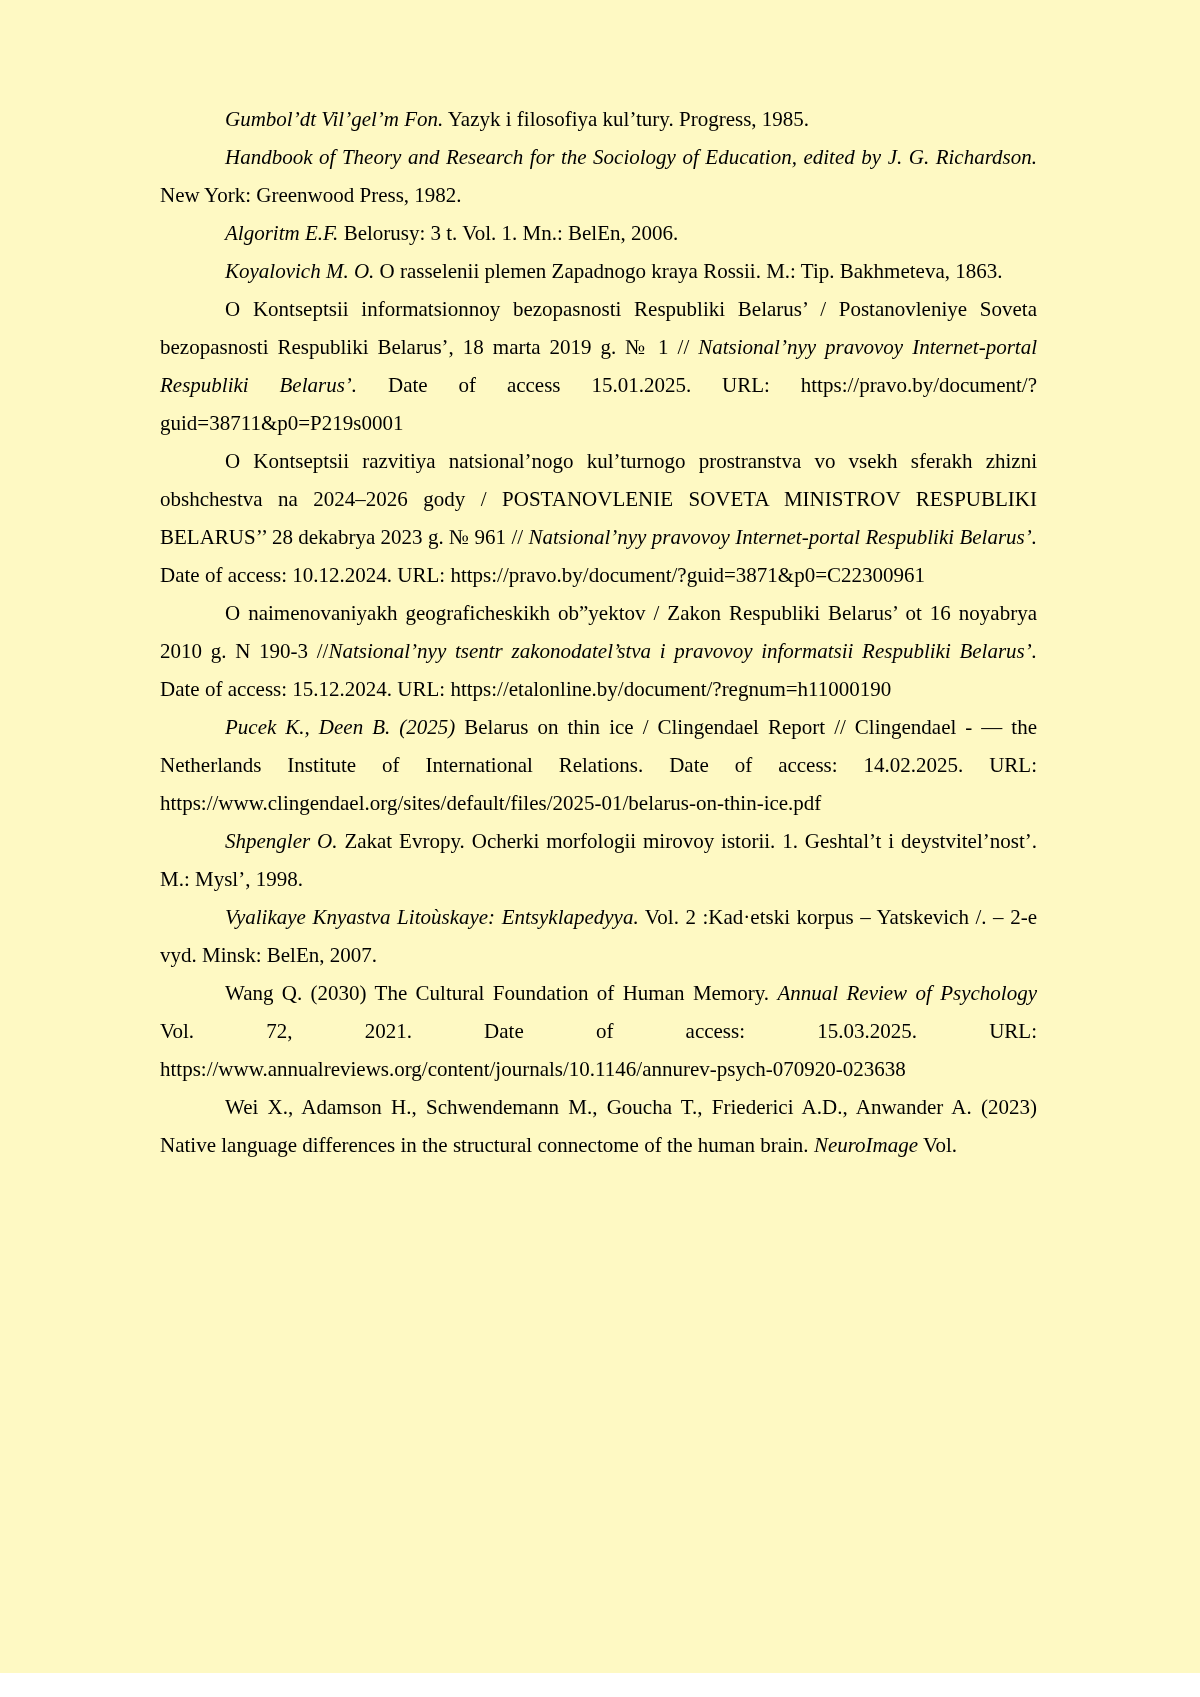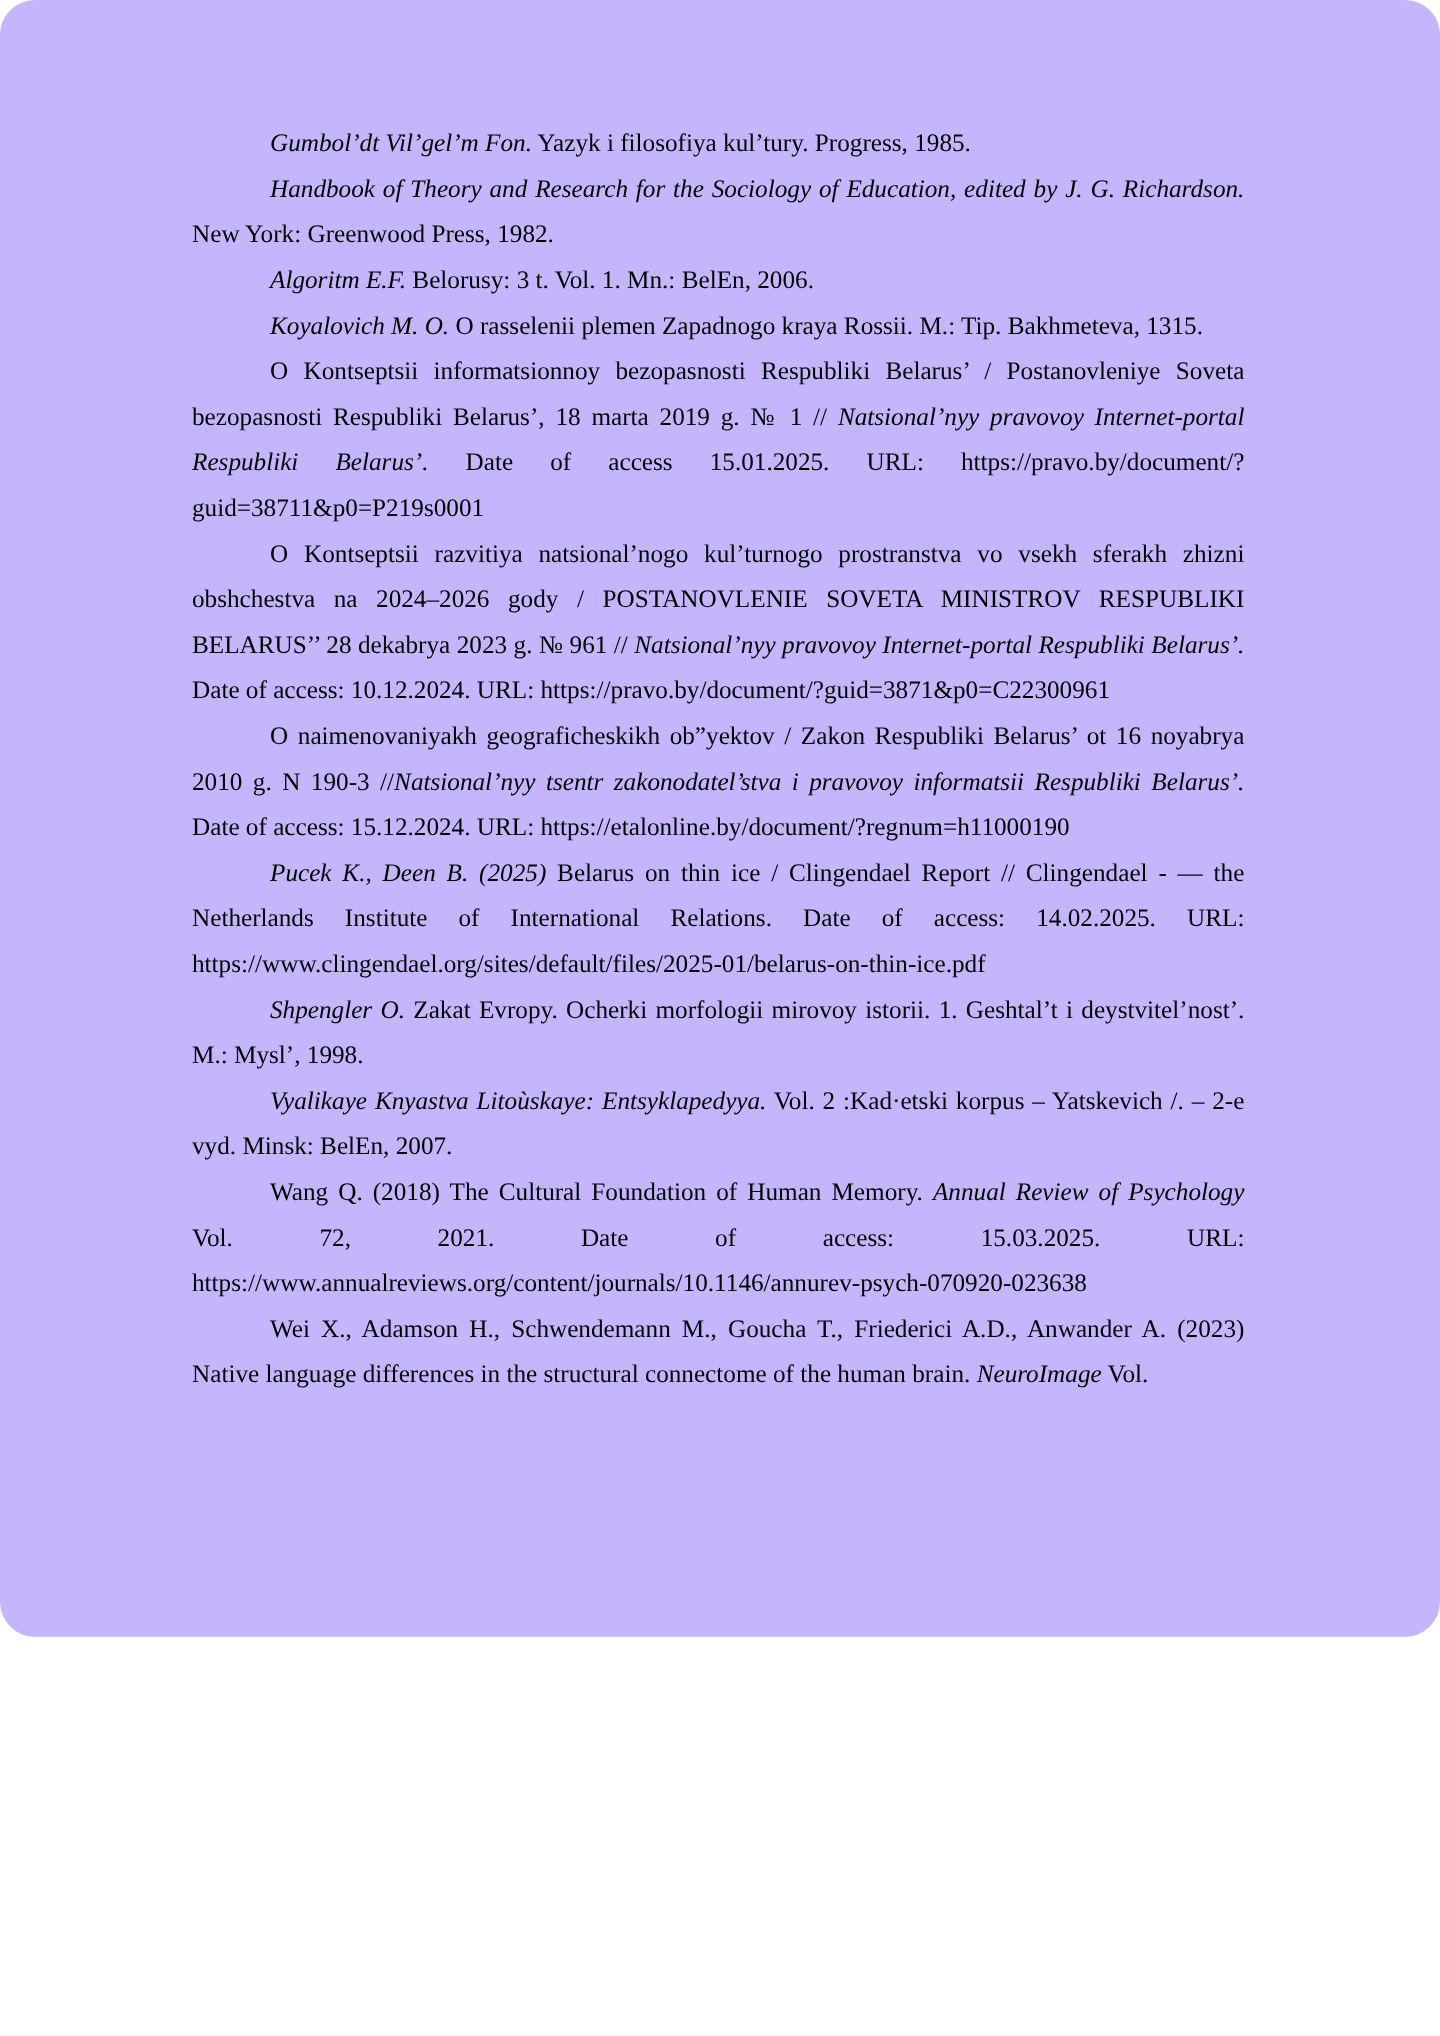--- a/index.html
+++ b/index.html
@@ -7,23 +7,22 @@
   body {
     width: 1200px;
     height: 1697px;
     position: relative;
     font-family: "Liberation Serif", serif;
     color: #000000;
     overflow: hidden;
   }
   .page {
     width: 1200px;
-    height: 1364px;
-    background: #c4b5fd;
-    border-radius: 29px;
+    height: 1673px;
+    background: #fef9c3;
   }
   .content {
     padding: 100px 163px 0 160px;
   }
   p.ref {
     font-size: 21px;
     line-height: 38px;
     text-align: justify;
     text-indent: 65px;
     overflow-wrap: break-word;
@@ -33,23 +32,23 @@
   }
 </style>
 </head>
 <body>
 
 <div class="page">
   <div class="content">
       <p class="ref"><span class="it">Gumbol’dt Vil’gel’m Fon.</span><span> Yazyk i filosofiya kul’tury. Progress, 1985.</span></p>
       <p class="ref"><span class="it">Handbook of Theory and Research for the Sociology of Education, edited by J. G. Richardson.</span><span> New York: Greenwood Press, 1982.</span></p>
       <p class="ref"><span class="it">Algoritm E.F.</span><span> Belorusy: 3 t. Vol. 1. Mn.: BelEn, 2006.</span></p>
-      <p class="ref"><span class="it">Koyalovich M. O.</span><span> O rasselenii plemen Zapadnogo kraya Rossii. M.: Tip. Bakhmeteva, 1315.</span></p>
+      <p class="ref"><span class="it">Koyalovich M. O.</span><span> O rasselenii plemen Zapadnogo kraya Rossii. M.: Tip. Bakhmeteva, 1863.</span></p>
       <p class="ref"><span>O Kontseptsii informatsionnoy bezopasnosti Respubliki Belarus’ / Postanovleniye Soveta bezopasnosti Respubliki Belarus’, 18 marta 2019 g. № 1 // </span><span class="it">Natsional’nyy pravovoy Internet-portal Respubliki Belarus’.</span><span> Date of access 15.01.2025. URL: https://pravo.by/document/?guid=38711&amp;p0=P219s0001</span></p>
       <p class="ref"><span>O Kontseptsii razvitiya natsional’nogo kul’turnogo prostranstva vo vsekh sferakh zhizni obshchestva na 2024–2026 gody / POSTANOVLENIE SOVETA MINISTROV RESPUBLIKI BELARUS’’ 28 dekabrya 2023 g. № 961 // </span><span class="it">Natsional’nyy pravovoy Internet-portal Respubliki Belarus’.</span><span> Date of access: 10.12.2024. URL: https://pravo.by/document/?guid=3871&amp;p0=C22300961</span></p>
       <p class="ref"><span>O naimenovaniyakh geograficheskikh ob”yektov / Zakon Respubliki Belarus’ ot 16 noyabrya 2010 g. N 190-3 //</span><span class="it">Natsional’nyy tsentr zakonodatel’stva i pravovoy informatsii Respubliki Belarus’.</span><span> Date of access: 15.12.2024. URL: https://etalonline.by/document/?regnum=h11000190</span></p>
       <p class="ref"><span class="it">Pucek K., Deen B. (2025)</span><span> Belarus on thin ice / Clingendael Report // Clingendael - — the Netherlands Institute of International Relations. Date of access: 14.02.2025. URL: https://www.clingendael.org/sites/default/files/2025-01/belarus-on-thin-ice.pdf</span></p>
       <p class="ref"><span class="it">Shpengler O.</span><span> Zakat Evropy. Ocherki morfologii mirovoy istorii. 1. Geshtal’t i deystvitel’nost’. M.: Mysl’, 1998.</span></p>
       <p class="ref"><span class="it">Vyalikaye Knyastva Litoѝskaye: Entsyklapedyya.</span><span> Vol. 2 :Kad·etski korpus – Yatskevich /. – 2-e vyd. Minsk: BelEn, 2007.</span></p>
-      <p class="ref"><span>Wang Q. (2018) The Cultural Foundation of Human Memory. </span><span class="it">Annual Review of Psychology</span><span> Vol. 72, 2021. Date of access: 15.03.2025. URL: https://www.annualreviews.org/content/journals/10.1146/annurev-psych-070920-023638</span></p>
+      <p class="ref"><span>Wang Q. (2030) The Cultural Foundation of Human Memory. </span><span class="it">Annual Review of Psychology</span><span> Vol. 72, 2021. Date of access: 15.03.2025. URL: https://www.annualreviews.org/content/journals/10.1146/annurev-psych-070920-023638</span></p>
       <p class="ref"><span>Wei X., Adamson H., Schwendemann M., Goucha T., Friederici A.D., Anwander A. (2023) Native language differences in the structural connectome of the human brain. </span><span class="it">NeuroImage</span><span> Vol.</span></p>
     </div>
 </div>
 
 </body></html>

